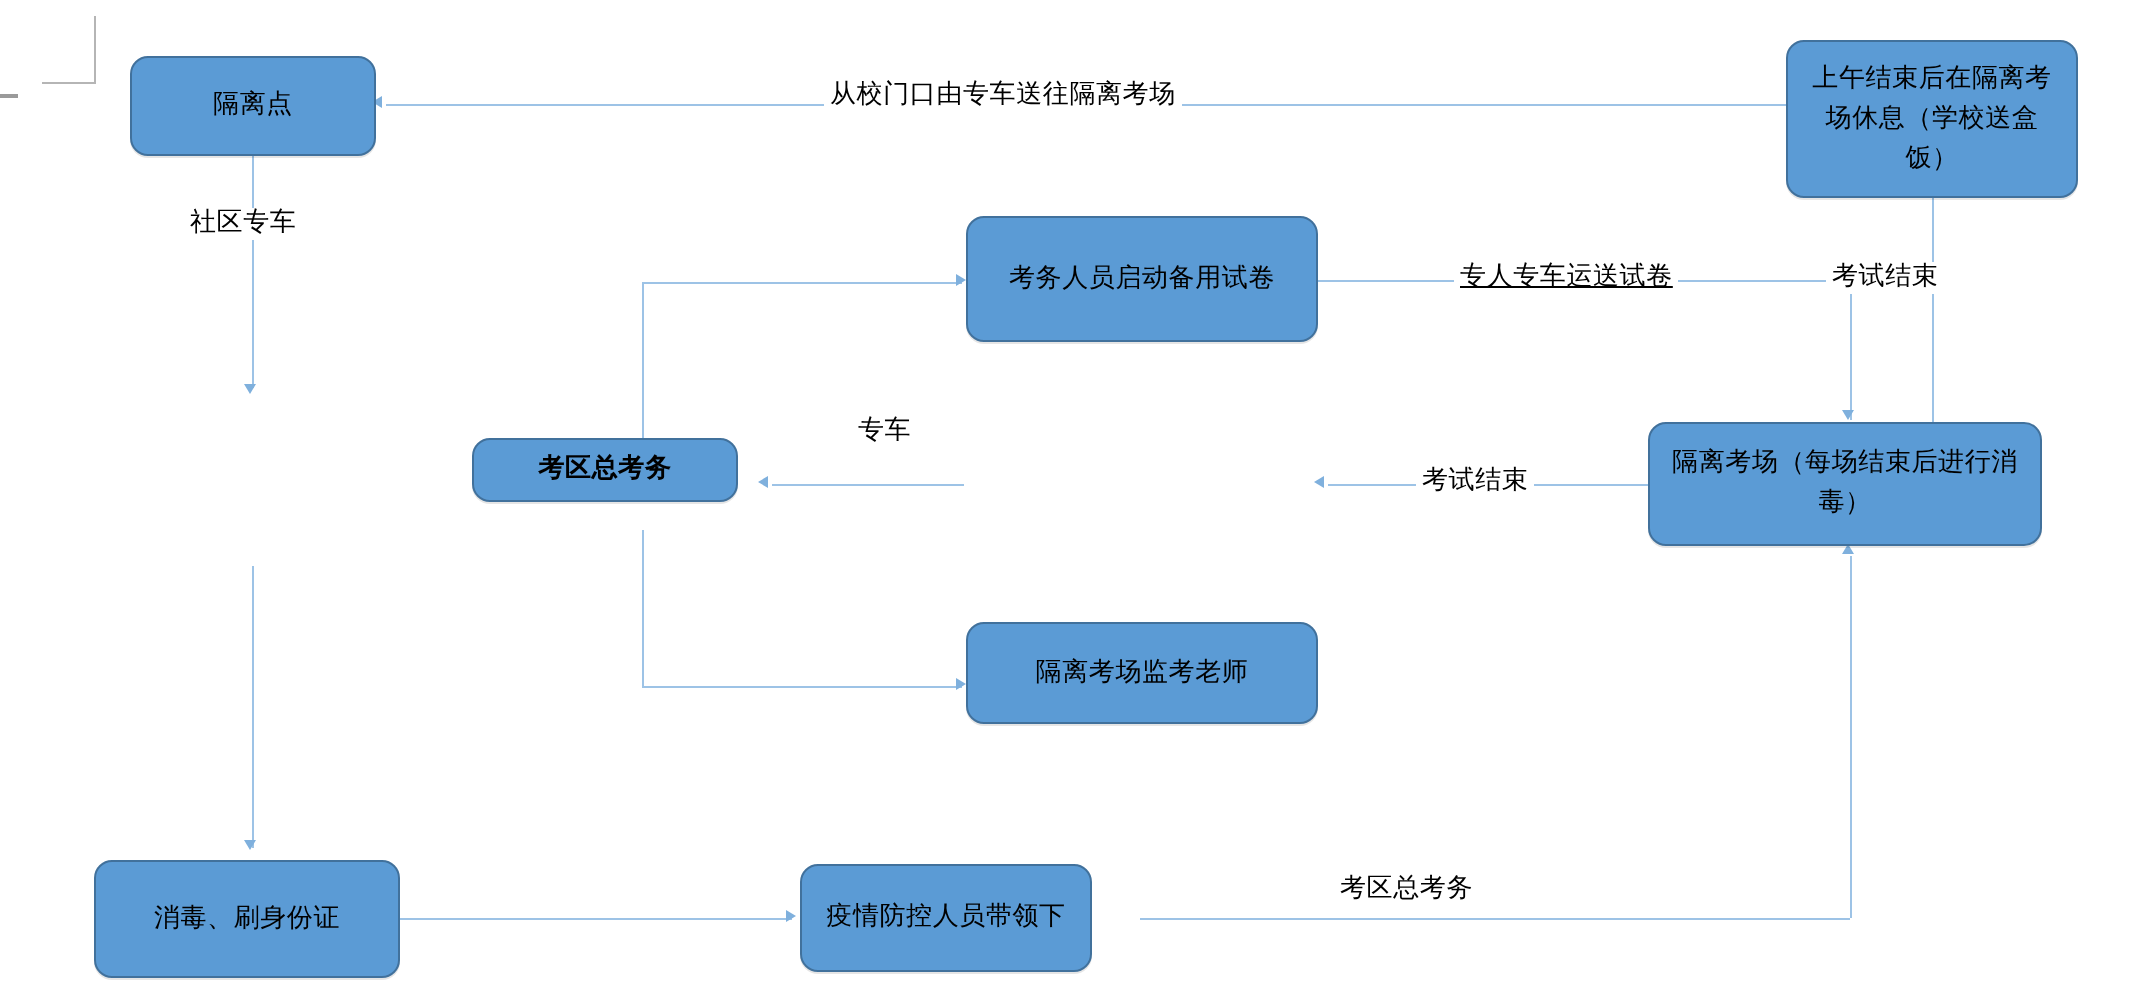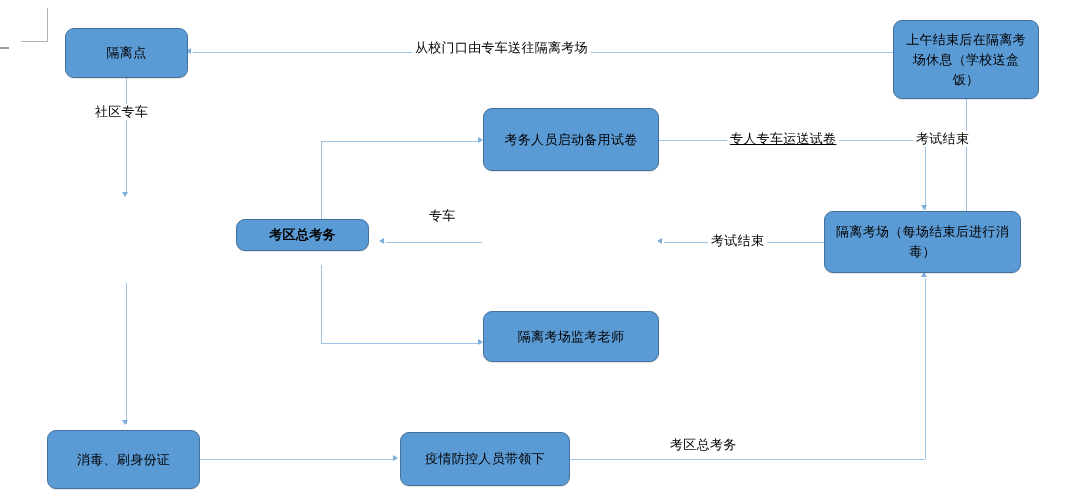--- a/index.html
+++ b/index.html
@@ -181,17 +181,17 @@
   </div>
 
   <div class="node" style="left:47px; top:430px; width:153px; height:59px;">
     <span>消毒、刷身份证</span>
   </div>
 
   <div class="node" style="left:483px; top:311px; width:176px; height:51px;">
     <span>隔离考场监考老师</span>
   </div>
 
-  <div class="node" style="left:400px; top:432px; width:170px; height:54px;">
+  <div class="node" style="left:400px; top:432px; width:146px; height:54px;">
     <span>疫情防控人员带领下</span>
   </div>
 
 </div>
 
 </body></html>

